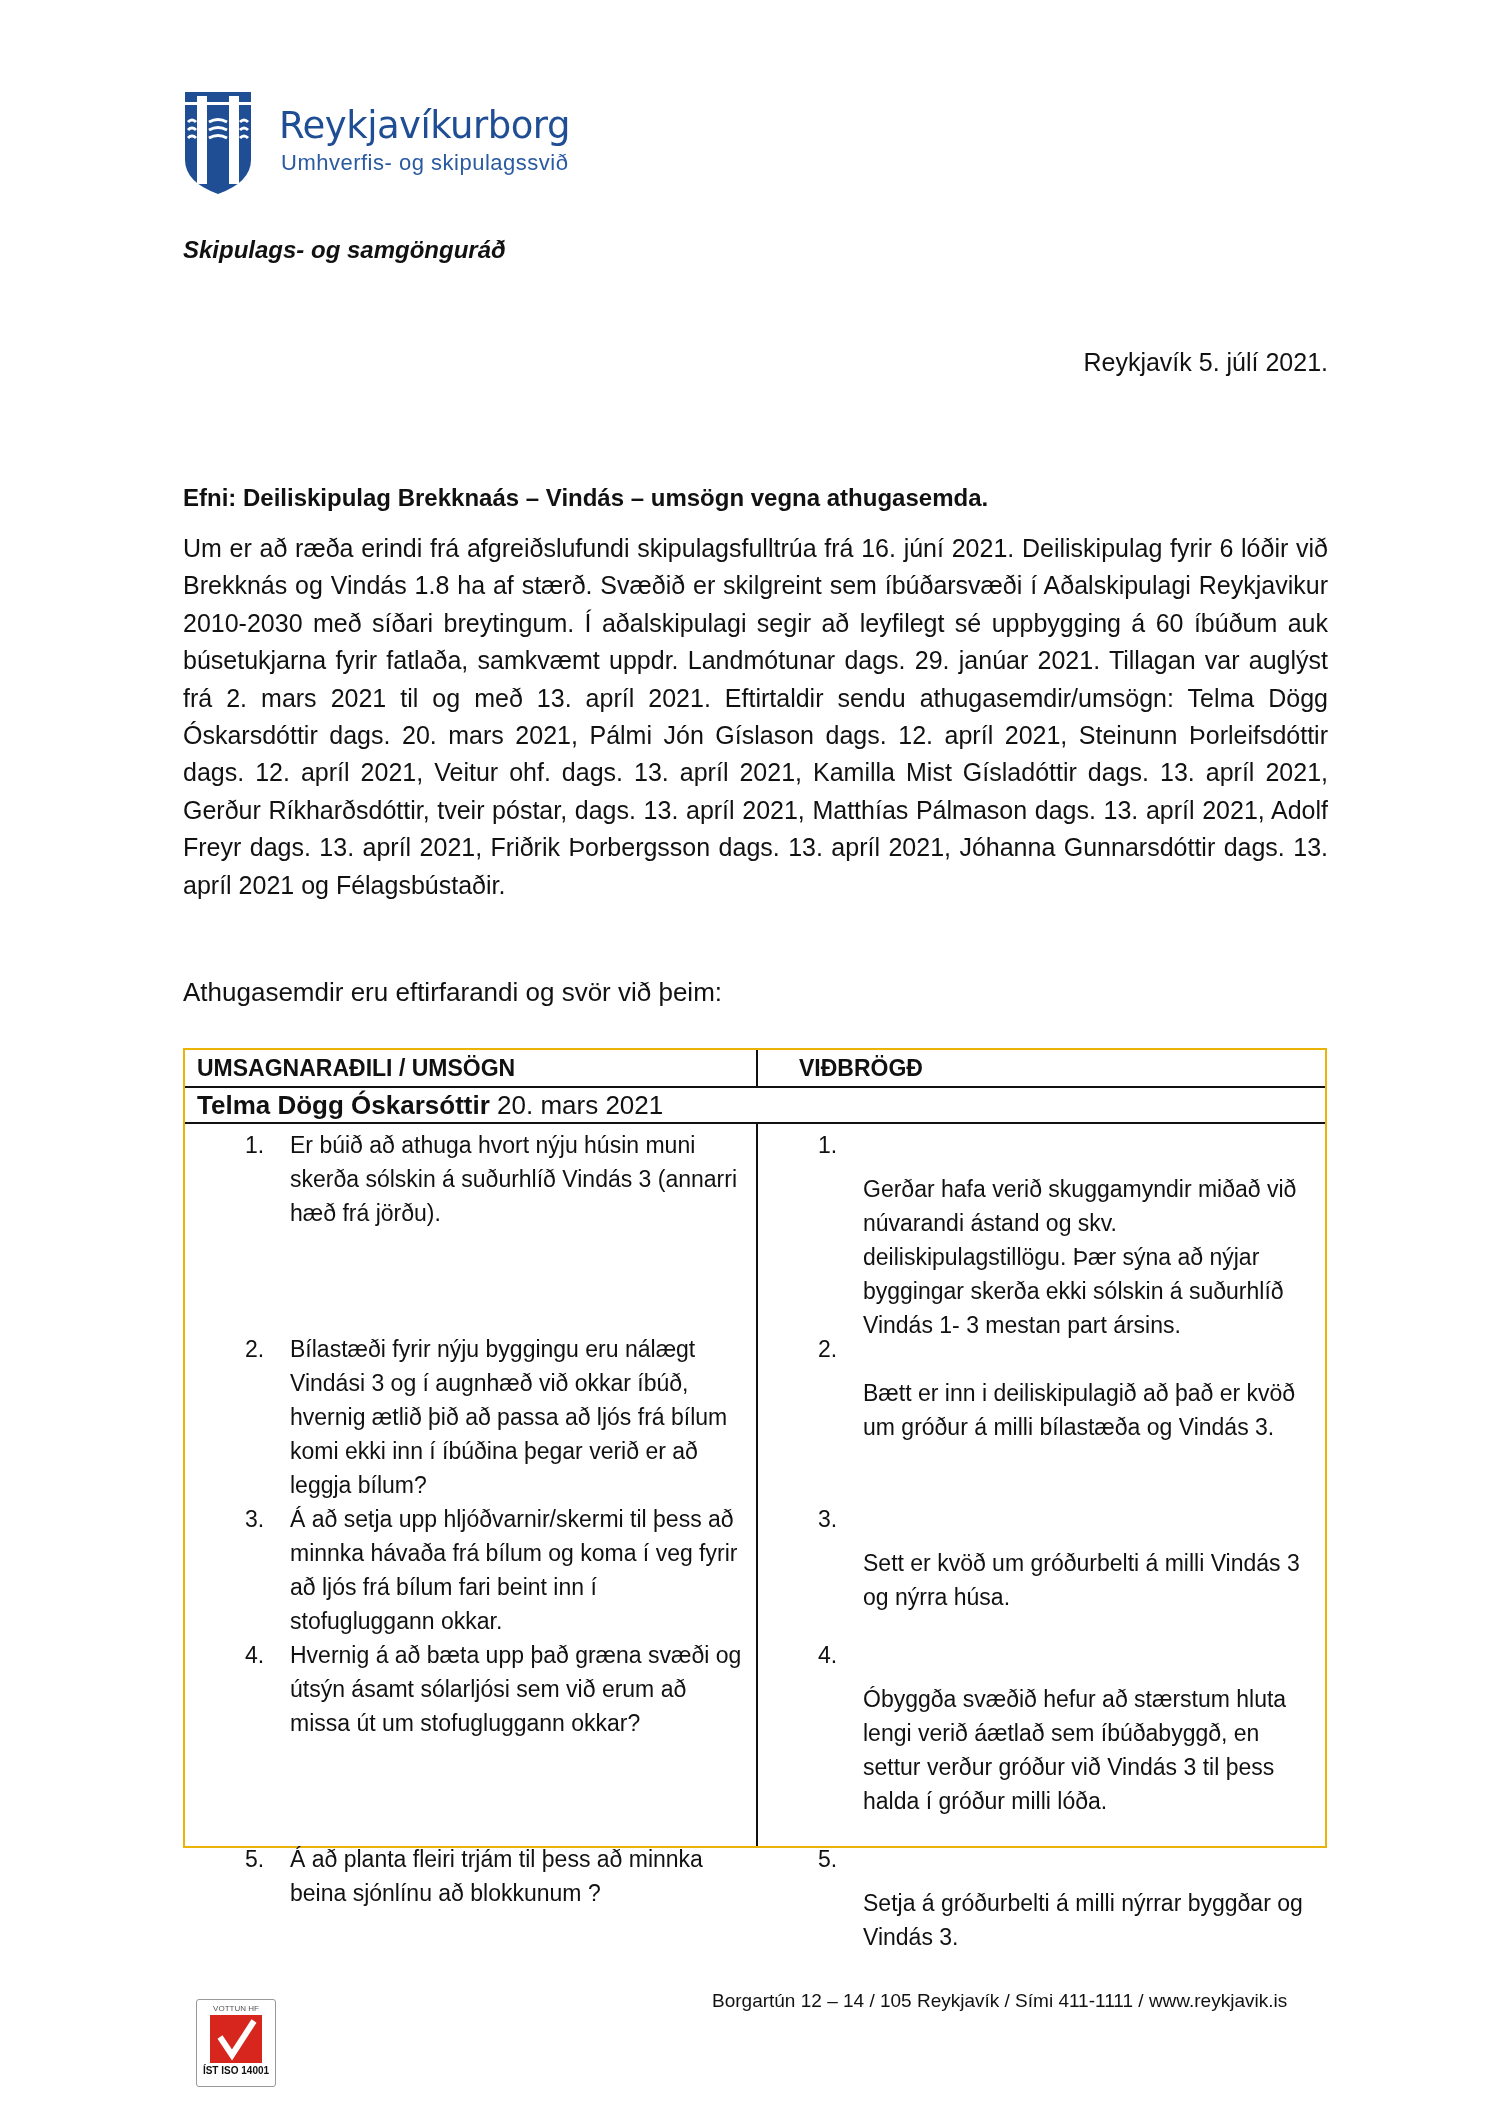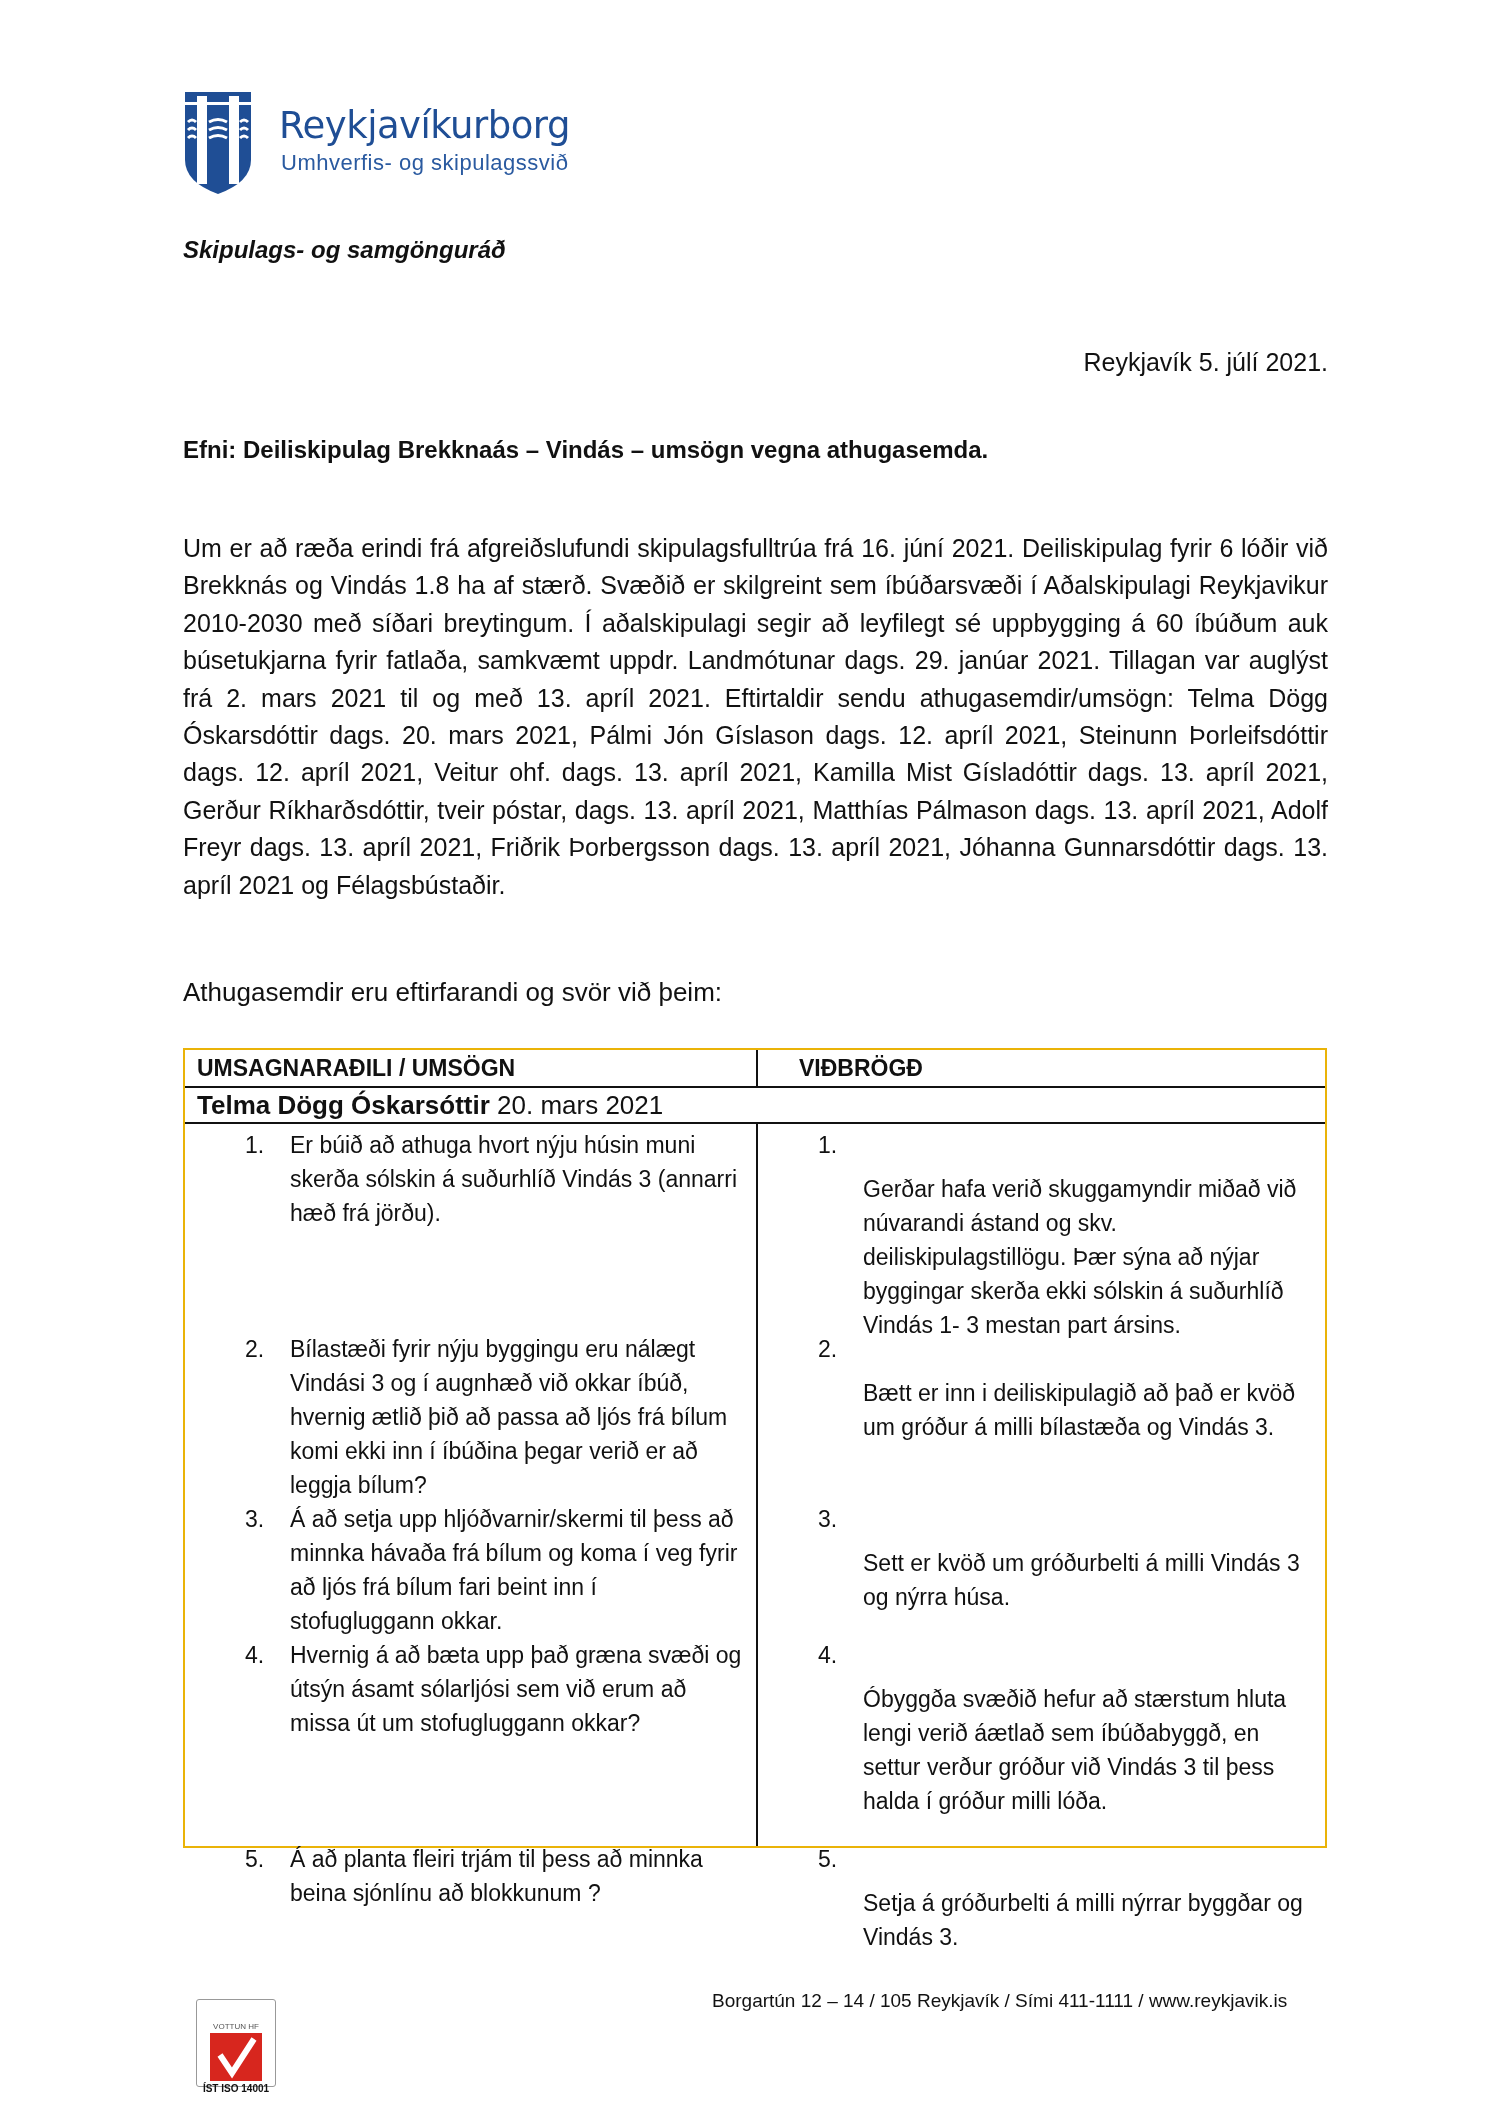--- a/index.html
+++ b/index.html
@@ -3,21 +3,21 @@
 <meta charset="utf-8">
 <style>
   html,body{margin:0;padding:0;background:#fff;}
   body{width:1500px;height:2122px;position:relative;overflow:hidden;font-family:"Liberation Sans",sans-serif;color:#111;}
   .abs{position:absolute;}
   #logo{left:183px;top:90px;width:440px;height:110px;}
   .logo-title{position:absolute;left:96px;top:14px;font-size:37px;color:#1f4e95;font-family:"DejaVu Sans",sans-serif;letter-spacing:-0.5px;}
   .logo-sub{position:absolute;left:98px;top:60px;font-size:22px;color:#2a5aa0;font-family:Liberation Sans, sans-serif;letter-spacing:0.5px;}
   #council{left:183px;top:236px;font-size:24px;font-weight:bold;font-style:italic;}
   #date{right:172px;top:348px;font-size:25px;}
-  #subject{left:183px;top:436px;font-size:24px;font-weight:bold;}
+  #subject{left:183px;top:484px;font-size:24px;font-weight:bold;}
   #para{left:183px;top:530px;width:1145px;font-size:25px;line-height:37.4px;text-align:justify;}
   #intro{left:183px;top:977px;font-size:26px;}
   #table{left:183px;top:1048px;width:1144px;height:800px;border:2px solid #eab308;box-sizing:border-box;}
   .row-h{position:absolute;left:0;right:0;top:0;height:36px;border-bottom:2px solid #111;font-weight:bold;font-size:23px;}
   .row-h .c1{position:absolute;left:12px;top:5px;}
   .row-h .c2{position:absolute;left:614px;top:5px;}
   .vdiv{position:absolute;left:571px;top:0;width:2px;height:36px;background:#111;}
   .vdiv2{position:absolute;left:571px;top:72px;width:2px;bottom:0;background:#111;}
   .row-s{position:absolute;left:0;right:0;top:36px;height:36px;border-bottom:2px solid #111;font-size:26px;}
   .row-s .t{position:absolute;left:12px;top:4px;}
@@ -113,20 +113,20 @@
         <span class="txt">Óbyggða svæðið hefur að stærstum hluta lengi verið áætlað sem íbúðabyggð, en settur verður gróður við Vindás 3 til þess halda í gróður milli lóða.</span>
       </div>
     <div class="item" style="top:714px">
         <span class="num">5.</span>
         <span class="txt">Setja á  gróðurbelti á milli nýrrar byggðar og Vindás 3.</span>
       </div>
   </div>
 </div>
 
 <div id="iso" class="abs">
-  <div style="font-size:8px;text-align:center;color:#555;margin-top:22px">VOTTUN HF</div>
+  <div style="font-size:8px;text-align:center;color:#555;margin-top:4px">VOTTUN HF</div>
   <svg width="52" height="48" viewBox="0 0 52 48" style="display:block;margin:2px auto 0">
     <rect width="52" height="48" fill="#d7261e"></rect>
     <path d="M10 22 L22 40 L44 6" stroke="#fff" stroke-width="6" fill="none"></path>
   </svg>
   <div style="font-size:10px;font-weight:bold;text-align:center;margin-top:2px">ÍST ISO 14001</div>
 </div>
 <div id="footer" class="abs">Borgartún 12 – 14 / 105 Reykjavík / Sími 411-1111 / www.reykjavik.is</div>
 
 </body></html>

